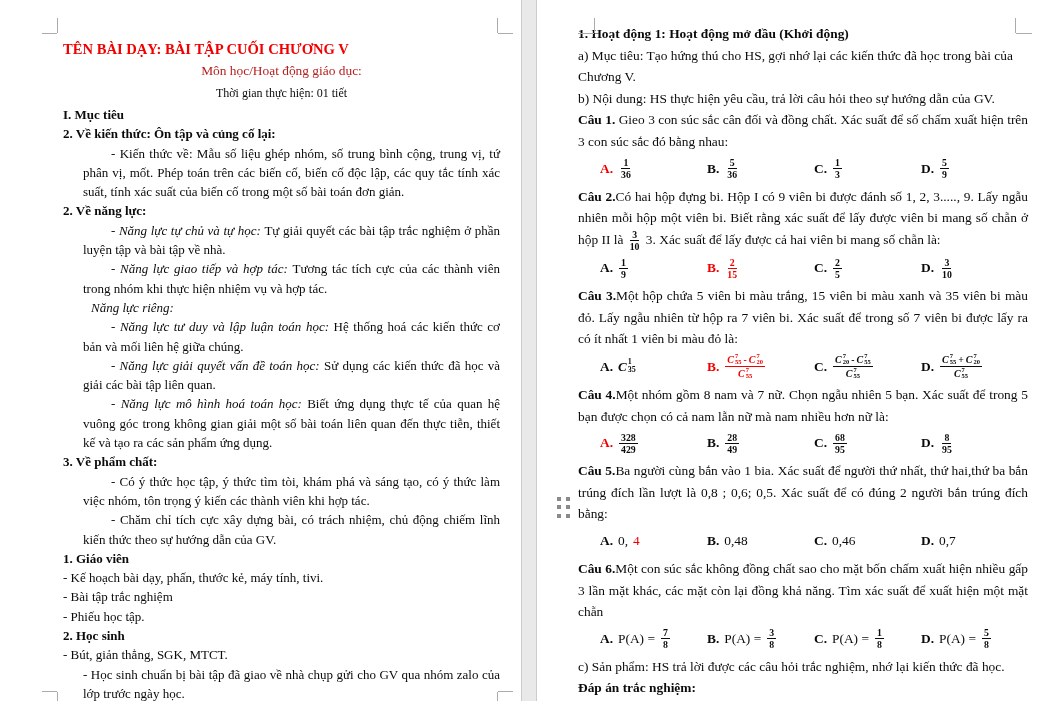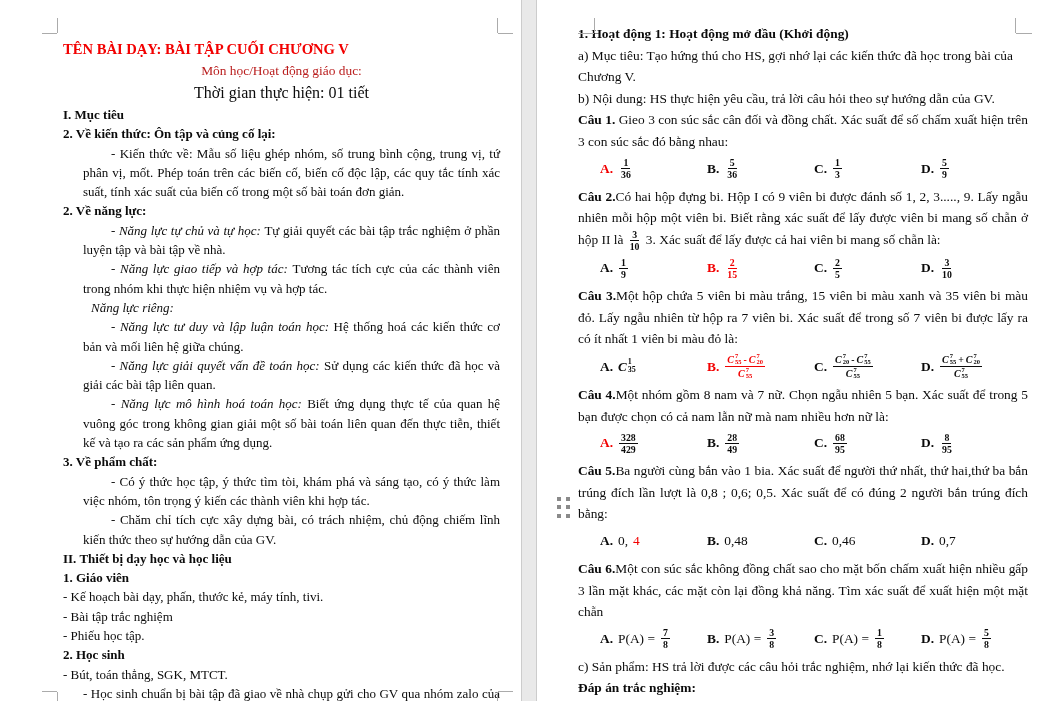--- a/index.html
+++ b/index.html
@@ -10,21 +10,21 @@
   .gutter{position:absolute;left:521px;top:0;bottom:0;width:16px;background:#e9e9e9;
           border-left:1px solid #cccccc;border-right:1px solid #cccccc;box-sizing:border-box;}
   .page-right{left:537px;width:510px;}
 
   .crop{position:absolute;background:#ababab;}
 
   
   .page-left .content{padding:38px 21px 0 63px;font-size:13px;line-height:19.3px;}
   .title{color:#f20000;font-weight:bold;text-align:left;font-size:14.6px;line-height:22px;margin:0;}
   .subtitle{color:#b91c1c;text-align:center;font-size:13.4px;line-height:22px;}
-  .time{text-align:center;font-size:16px;line-height:22px;margin-bottom:1px;}
+  .time{text-align:center;font-size:12px;line-height:22px;margin-bottom:1px;}
   .para{margin:0;}
   .para.b{font-weight:bold;}
   .para.bi{font-weight:normal;font-style:italic;}
   .para.ind{text-indent:28px;}
   .para.just{text-align:justify;margin-left:20px;}
   .lead{font-style:italic;}
 
   
   .page-right .content{padding:23px 19px 0 41px;font-size:13.4px;line-height:21.6px;}
   .rline{margin:0;}
@@ -77,27 +77,26 @@
           <p class="para b">2. Về năng lực:</p>
           <p class="para just ind"><i class="lead">- Năng lực tự chủ và tự học: </i>Tự giải quyết các bài tập trắc nghiệm ở phần luyện tập và bài tập về nhà.</p>
           <p class="para just ind"><i class="lead">- Năng lực giao tiếp và hợp tác: </i>Tương tác tích cực của các thành viên trong nhóm khi thực hiện nhiệm vụ và hợp tác.</p>
           <p class="para bi ind">Năng lực riêng:</p>
           <p class="para just ind"><i class="lead">- Năng lực tư duy và lập luận toán học: </i>Hệ thống hoá các kiến thức cơ bản và mối liên hệ giữa chúng.</p>
           <p class="para just ind"><i class="lead">- Năng lực giải quyết vấn đề toán học: </i>Sử dụng các kiến thức đã học và giải các bài tập liên quan.</p>
           <p class="para just ind"><i class="lead">- Năng lực mô hình hoá toán học: </i>Biết ứng dụng thực tế của quan hệ vuông góc trong không gian giải một số bài toán liên quan đến thực tiễn, thiết kế và tạo ra các sản phẩm ứng dụng.</p>
           <p class="para b">3. Về phẩm chất:</p>
           <p class="para just ind">- Có ý thức học tập, ý thức tìm tòi, khám phá và sáng tạo, có ý thức làm việc nhóm, tôn trọng ý kiến các thành viên khi hợp tác.</p>
           <p class="para just ind">- Chăm chỉ tích cực xây dựng bài, có trách nhiệm, chủ động chiếm lĩnh kiến thức theo sự hướng dẫn của GV.</p>
-          <p class="para b">II. Thiết bị dạy học và học liệu</p>
           <p class="para b">1. Giáo viên</p>
           <p class="para "> - Kế hoạch bài dạy, phấn, thước kẻ, máy tính, tivi.</p>
           <p class="para "> - Bài tập trắc nghiệm</p>
           <p class="para "> - Phiếu học tập.</p>
           <p class="para b">2. Học sinh</p>
-          <p class="para ">- Bút, toán thẳng, SGK, MTCT.</p>
+          <p class="para ">- Bút, giản thẳng, SGK, MTCT.</p>
           <p class="para just">- Học sinh chuẩn bị bài tập đã giao về nhà chụp gửi cho GV qua nhóm zalo của lớp trước ngày học.</p>
         </div>
     </div>
   </div>
 
   <div class="gutter"></div>
 
   <div class="page page-right">
     <div class="crop" style="left:57px;top:18px;width:1px;height:15px;"></div>
     <div class="crop" style="left:41px;top:33px;width:16px;height:1px;"></div>

